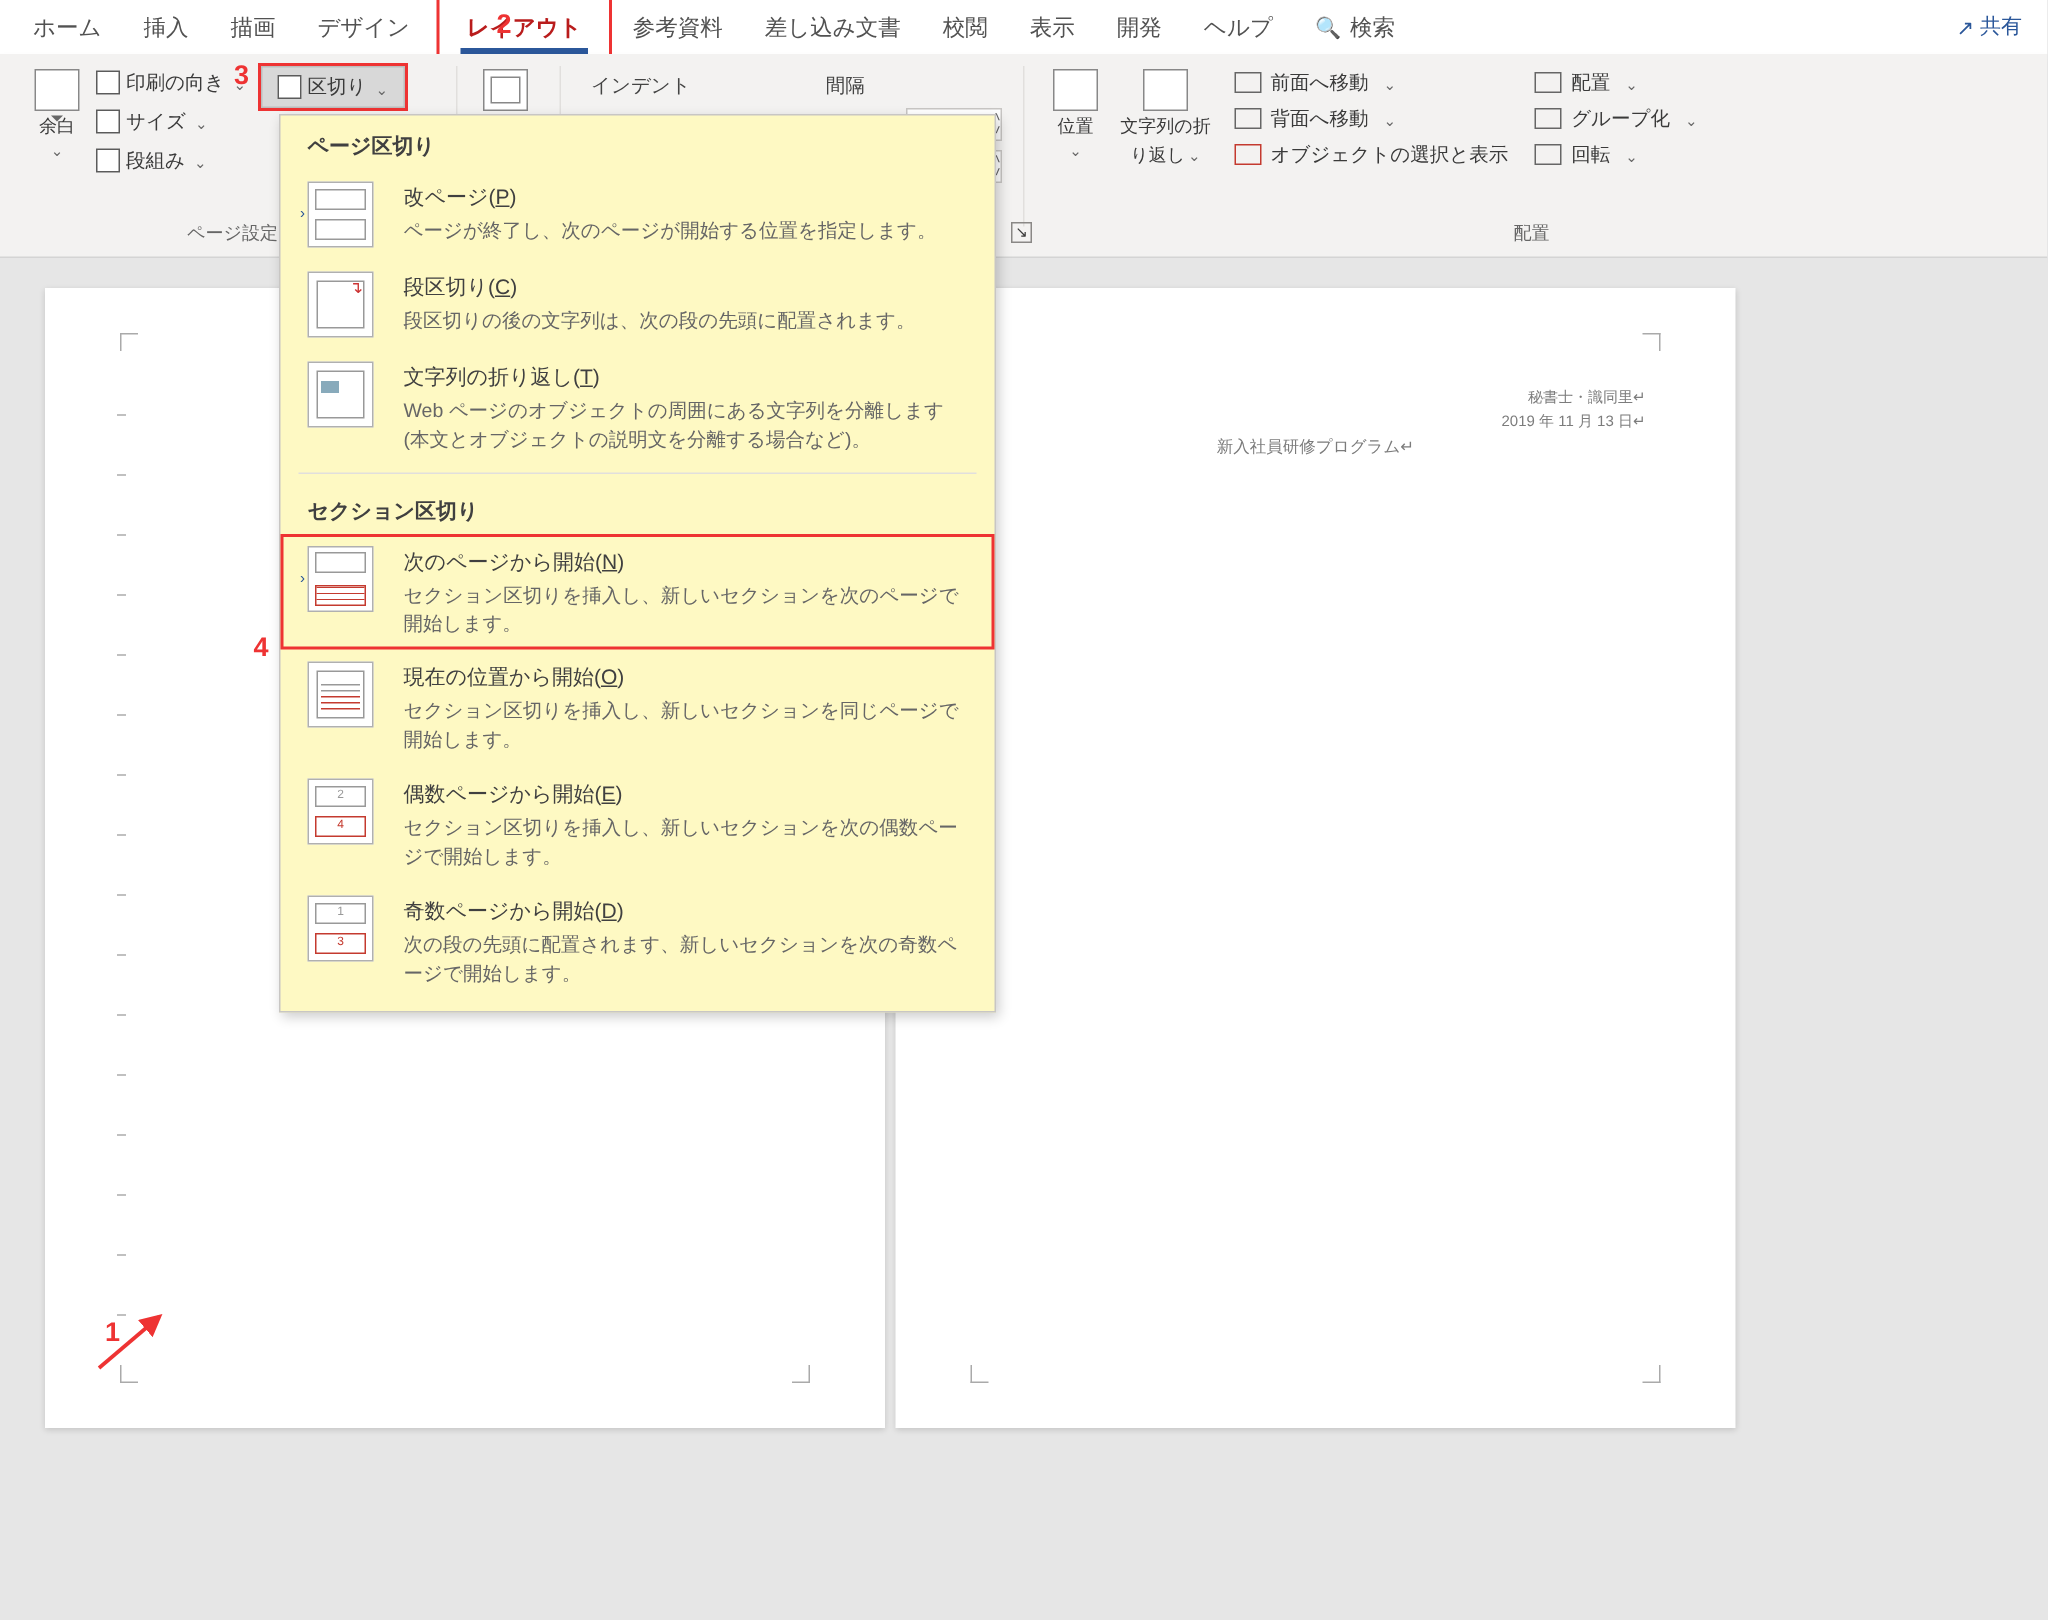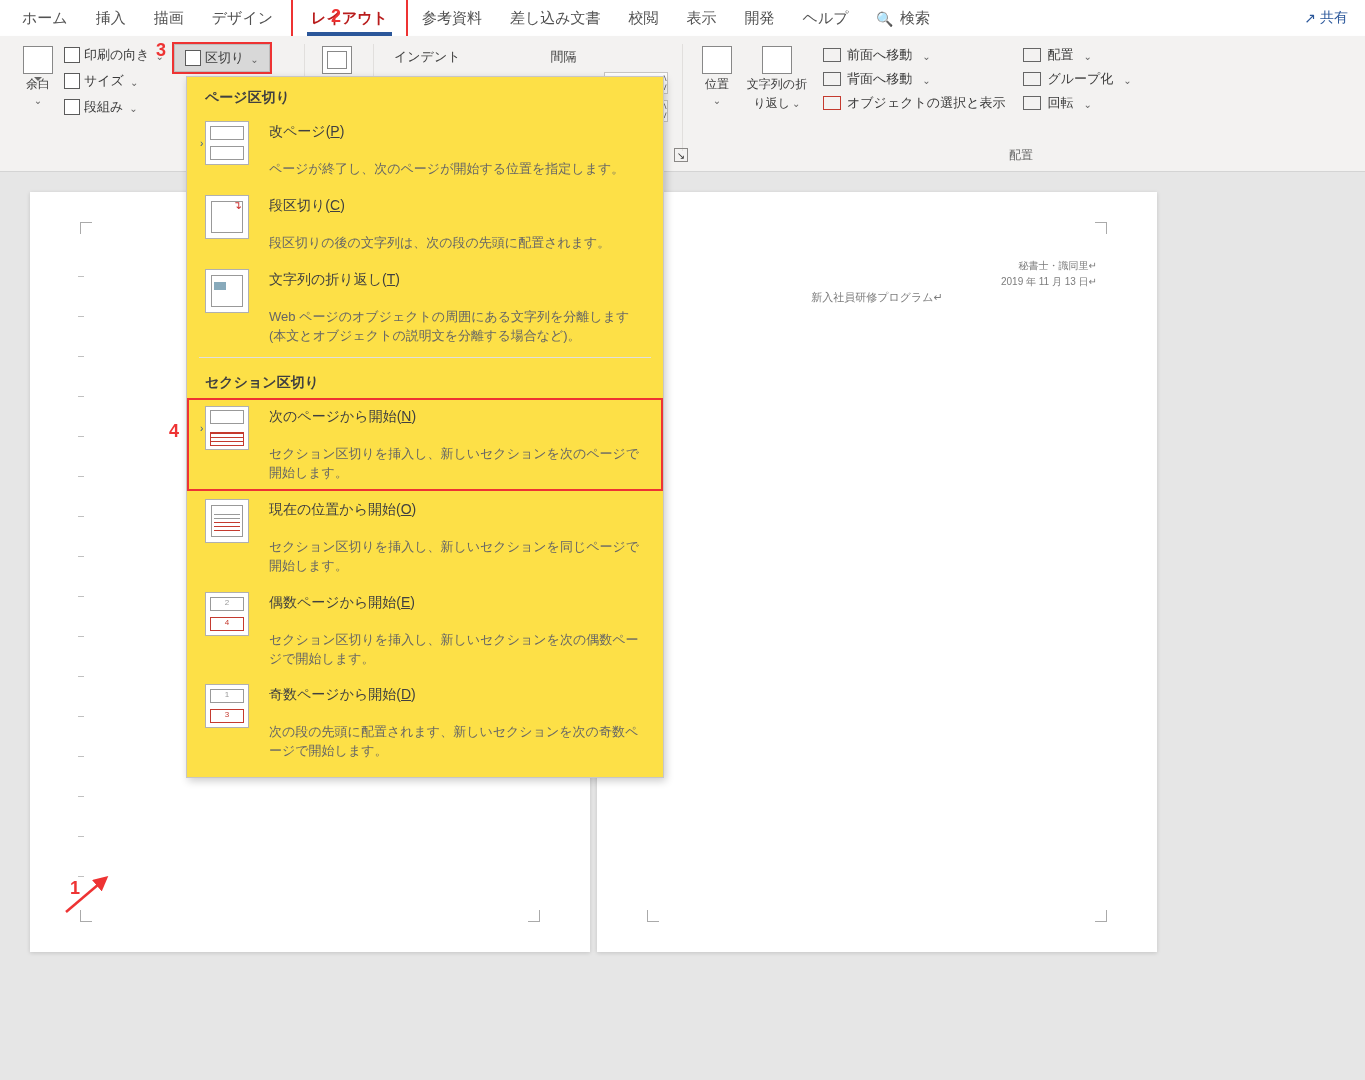--- a/index.html
+++ b/index.html
@@ -151,21 +151,21 @@
     .ruler-ticks::before {
       content: ""; position: absolute; inset: 0;
       background: repeating-linear-gradient(to bottom, #c0c0c0 0 1px, transparent 1px 40px);
     }
 
     
     .dropdown {
       position: absolute;
       top: 76px; left: 186px;
       width: 478px;
-      background: #fde047;
+      background: #fef9c3;
       border: 1px solid #c8c6c4;
       box-shadow: 2px 3px 8px rgba(0,0,0,.2);
       z-index: 100;
       padding-bottom: 8px;
     }
     .dd-section-title {
       font-weight: 600;
       color: #404040;
       font-size: 14px;
       padding: 12px 18px 6px;
@@ -175,21 +175,21 @@
       gap: 20px;
       padding: 8px 18px;
     }
     .dd-icon {
       width: 44px; height: 44px; flex-shrink: 0;
       border: 1px solid #b0b0b0; background: #fff; position: relative;
     }
     .dd-text { flex: 1; padding-top: 2px;}
     .dd-title { font-size: 14px; color: #404040; }
     .dd-title u { text-decoration: underline; }
-    .dd-desc { font-size: 13px; color: #666; margin-top: 19px; line-height: 1.45;}
+    .dd-desc { font-size: 13px; color: #666; margin-top: 4px; line-height: 1.45;}
     .dd-sep { height: 1px; background: #e1dfdd; margin: 4px 12px; }
     .dd-item.redbox { outline: 2px solid #e33; outline-offset: -2px; }
 
     .annot { position: absolute; font-weight: 700; color: #e33; font-size: 18px; z-index: 200; pointer-events: none; }
     .arrow1 {
       position: absolute; z-index: 200; pointer-events: none;
       left: 58px; top: 870px; width: 60px; height: 50px;
     }
     .arrow1 svg { width: 100%; height: 100%; }
 
@@ -269,20 +269,21 @@
       </div>
       <div class="stackbtns" style="margin-left:6px; position:relative;">
         <span class="annot" style="position:absolute; top:-2px; left:-18px;">3</span>
         <div class="sbtn highlight redbox" style="padding:4px 10px;">
           <span class="sic"></span>
           <span>区切り</span>
           <span class="car"></span>
         </div>
       </div>
     </div>
+    <div class="r-group-label">ページ設定</div>
     <div class="dlgarrow">↘</div>
   </div>
 
   <div class="sep"></div>
 
   <div class="r-group" style="width:60px;">
     <div class="r-content">
       <div class="bigbtn">
         <span class="bic ic-page"></span>
       </div>

